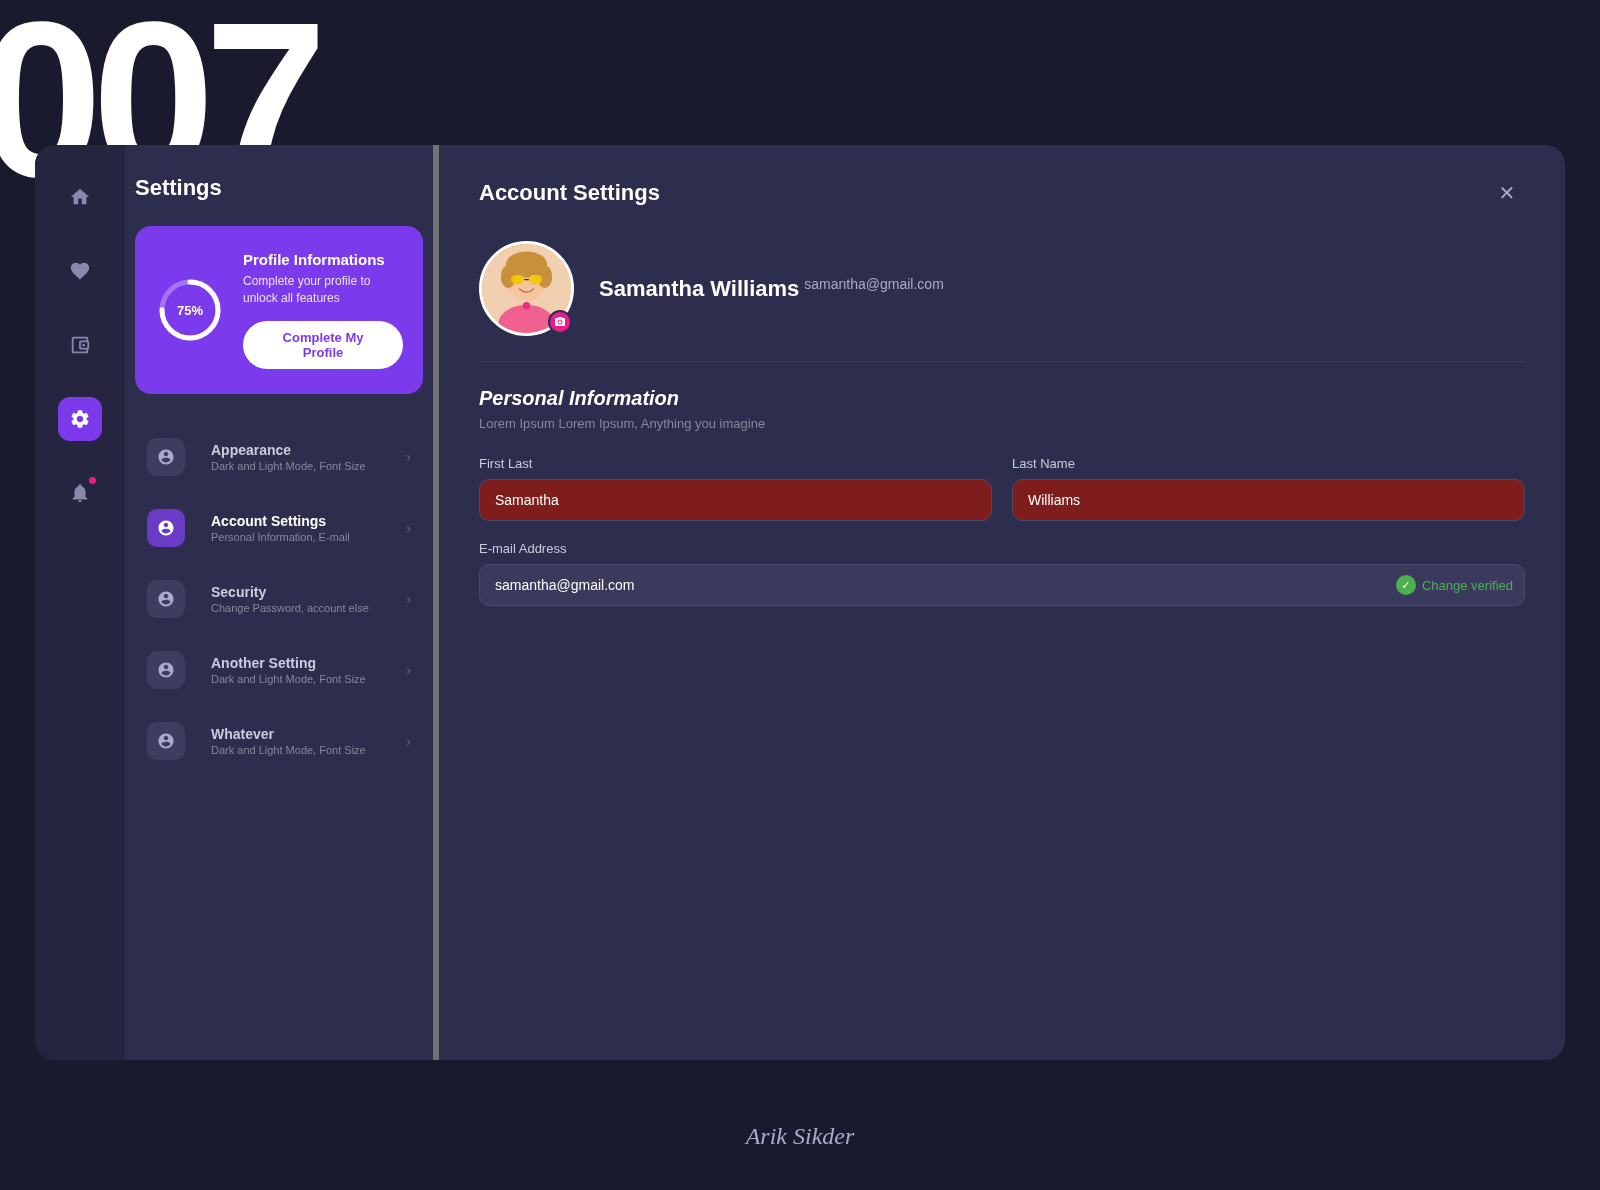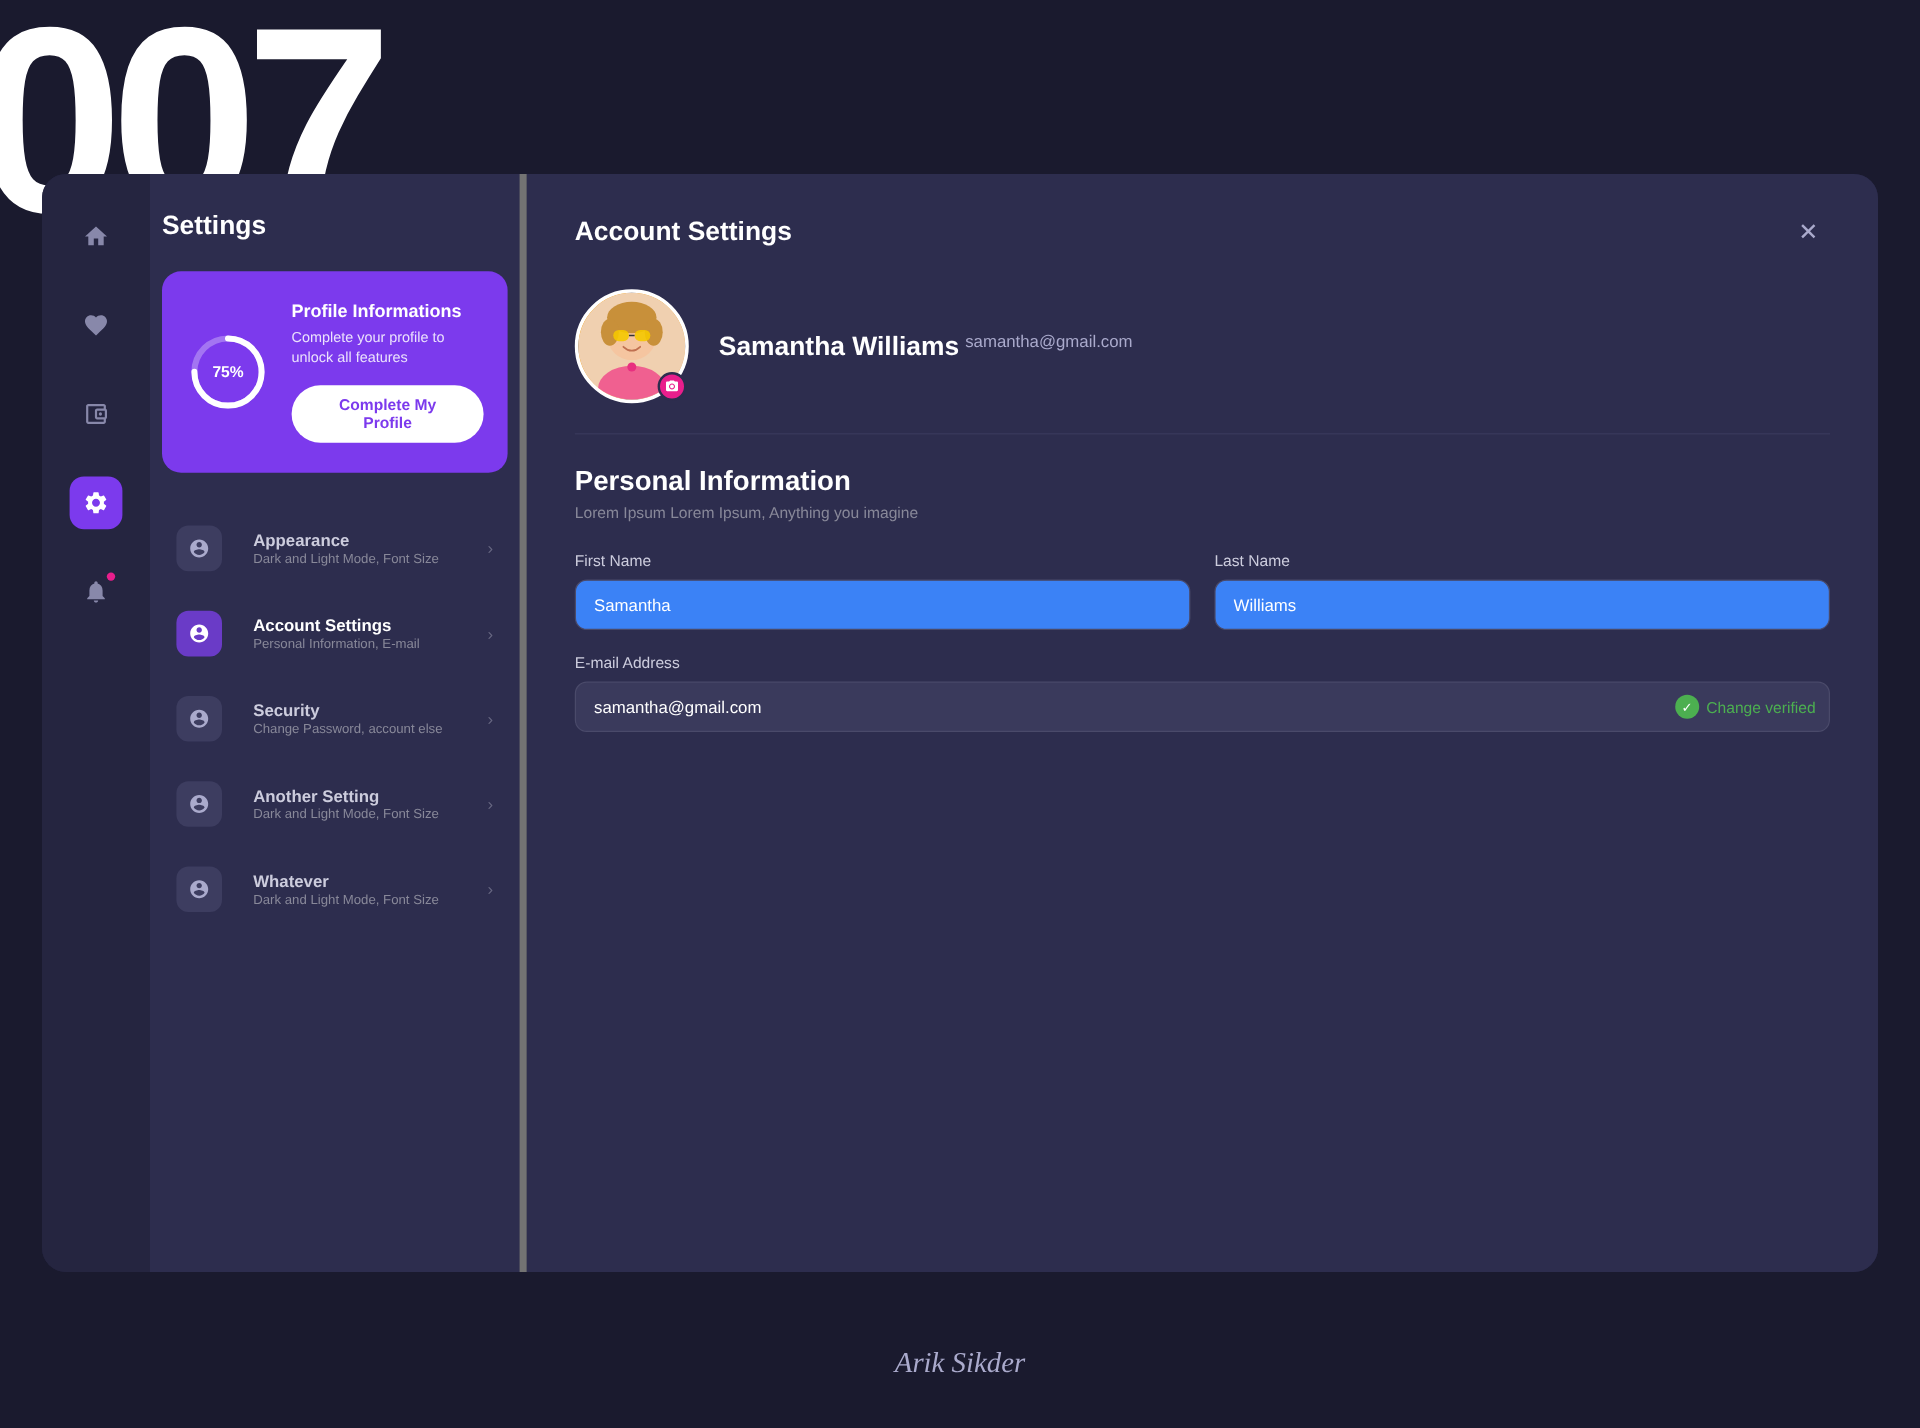--- a/index.html
+++ b/index.html
@@ -328,24 +328,25 @@
       color: #ffffff;
     }
 
     .user-email {
       font-size: 14px;
       color: #aaaacc;
     }
 
     
     .section-title {
-      font-size: 23px;
+      font-size: 20px;
       font-weight: 700;
       color: #ffffff;
       margin-bottom: 6px;
+      font-style: italic;
     }
 
     .section-desc {
       font-size: 13px;
       color: #888899;
       margin-bottom: 25px;
     }
 
     .form-row {
       display: flex;
@@ -360,21 +361,21 @@
       gap: 8px;
     }
 
     .form-label {
       font-size: 13px;
       color: #ccccdd;
       font-weight: 500;
     }
 
     .form-input {
-      background: #3b82f6;
+      background: #7f1d1d;
       border: 1px solid #4a4a6a;
       border-radius: 10px;
       padding: 12px 15px;
       color: #ffffff;
       font-size: 14px;
       outline: none;
       width: 100%;
     }
 
     .email-input-container {
@@ -627,21 +628,21 @@
         <span class="user-email">samantha@gmail.com</span>
       </div>
     </div>
 
     <div>
       <h3 class="section-title">Personal Information</h3>
       <p class="section-desc">Lorem Ipsum Lorem Ipsum, Anything you imagine</p>
 
       <div class="form-row">
         <div class="form-group">
-          <label class="form-label">First Name</label>
+          <label class="form-label">First Last</label>
           <input class="form-input" type="text" value="Samantha" style="">
         </div>
         <div class="form-group">
           <label class="form-label">Last Name</label>
           <input class="form-input" type="text" value="Williams" style="">
         </div>
       </div>
 
       <div class="form-group">
         <label class="form-label">E-mail Address</label>

